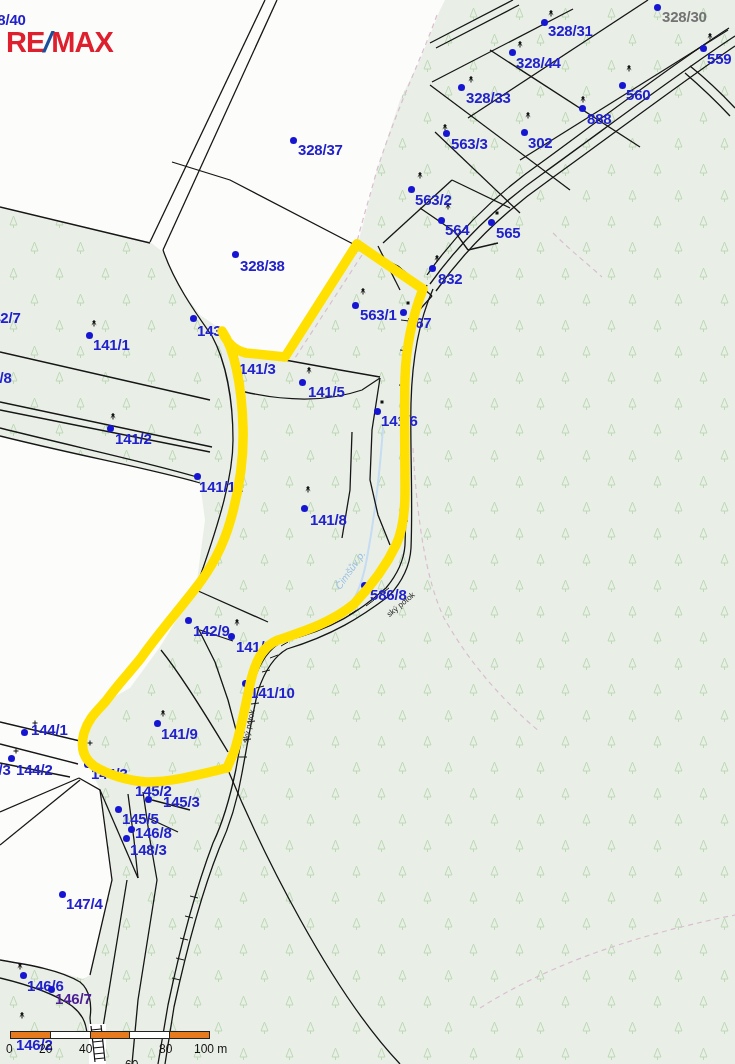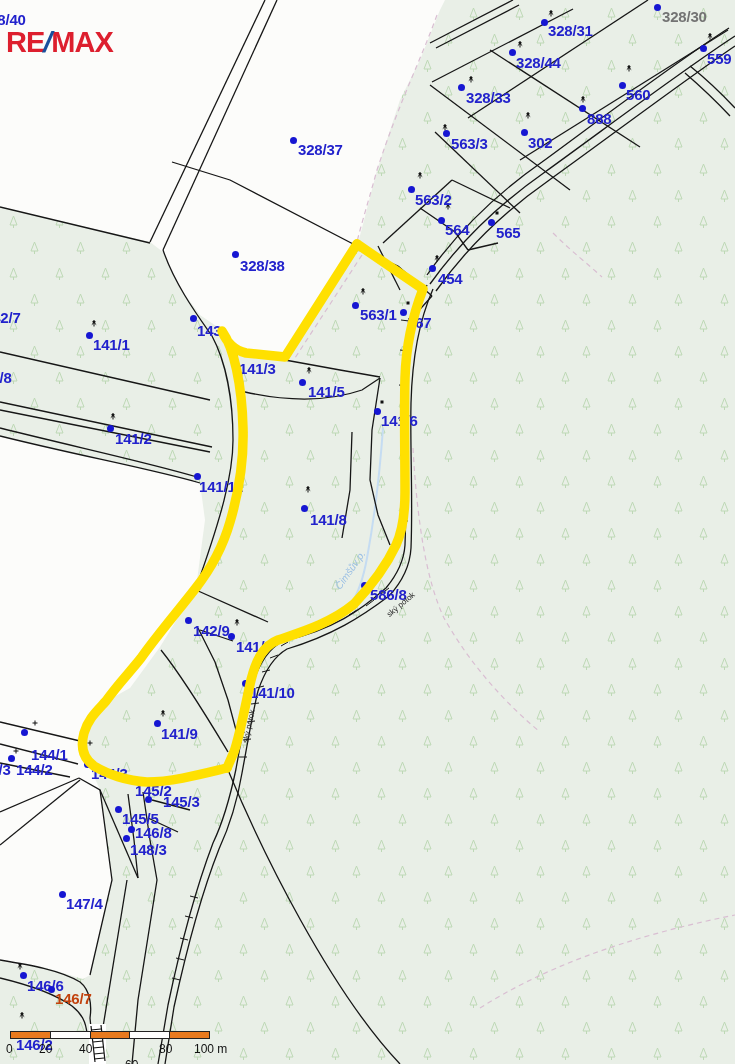--- a/index.html
+++ b/index.html
@@ -198,21 +198,21 @@
       <div class="plabel" style="left: 451px; top: 137px; color: rgb(34, 34, 204);">563/3</div>
       <div class="pdot" style="left: 290px; top: 137px; background: rgb(22, 22, 210);"></div>
       <div class="plabel" style="left: 298px; top: 143px; color: rgb(34, 34, 204);">328/37</div>
       <div class="pdot" style="left: 408px; top: 186px; background: rgb(22, 22, 210);"></div>
       <div class="plabel" style="left: 415px; top: 193px; color: rgb(34, 34, 204);">563/2</div>
       <div class="pdot" style="left: 438px; top: 217px; background: rgb(22, 22, 210);"></div>
       <div class="plabel" style="left: 445px; top: 223px; color: rgb(34, 34, 204);">564</div>
       <div class="pdot" style="left: 488px; top: 219px; background: rgb(22, 22, 210);"></div>
       <div class="plabel" style="left: 496px; top: 226px; color: rgb(34, 34, 204);">565</div>
       <div class="pdot" style="left: 429px; top: 265px; background: rgb(22, 22, 210);"></div>
-      <div class="plabel" style="left: 438px; top: 272px; color: rgb(34, 34, 204);">454</div>
+      <div class="plabel" style="left: 438px; top: 272px; color: rgb(34, 34, 204);">832</div>
       <div class="pdot" style="left: 232px; top: 251px; background: rgb(22, 22, 210);"></div>
       <div class="plabel" style="left: 240px; top: 259px; color: rgb(34, 34, 204);">328/38</div>
       <div class="pdot" style="left: 352px; top: 302px; background: rgb(22, 22, 210);"></div>
       <div class="plabel" style="left: 360px; top: 308px; color: rgb(34, 34, 204);">563/1</div>
       <div class="pdot" style="left: 400px; top: 309px; background: rgb(22, 22, 210);"></div>
       <div class="plabel" style="left: 407px; top: 316px; color: rgb(34, 34, 204);">567</div>
       <div class="plabel" style="left: -16px; top: 311px; color: rgb(34, 34, 204);">142/7</div>
       <div class="pdot" style="left: 86px; top: 332px; background: rgb(22, 22, 210);"></div>
       <div class="plabel" style="left: 93px; top: 338px; color: rgb(34, 34, 204);">141/1</div>
       <div class="pdot" style="left: 190px; top: 315px; background: rgb(22, 22, 210);"></div>
@@ -234,42 +234,42 @@
       <div class="plabel" style="left: 370px; top: 588px; color: rgb(34, 34, 204);">586/8</div>
       <div class="pdot" style="left: 185px; top: 617px; background: rgb(22, 22, 210);"></div>
       <div class="plabel" style="left: 193px; top: 624px; color: rgb(34, 34, 204);">142/9</div>
       <div class="pdot" style="left: 228px; top: 633px; background: rgb(22, 22, 210);"></div>
       <div class="plabel" style="left: 236px; top: 640px; color: rgb(34, 34, 204);">141/7</div>
       <div class="pdot" style="left: 242px; top: 680px; background: rgb(22, 22, 210);"></div>
       <div class="plabel" style="left: 250px; top: 686px; color: rgb(34, 34, 204);">141/10</div>
       <div class="pdot" style="left: 154px; top: 720px; background: rgb(22, 22, 210);"></div>
       <div class="plabel" style="left: 161px; top: 727px; color: rgb(34, 34, 204);">141/9</div>
       <div class="pdot" style="left: 21px; top: 729px; background: rgb(22, 22, 210);"></div>
-      <div class="plabel" style="left: 31px; top: 748px; color: rgb(34, 34, 204);">144/1</div>
+      <div class="plabel" style="left: 31px; top: 723px; color: rgb(34, 34, 204);">144/1</div>
       <div class="plabel" style="left: -26px; top: 763px; color: rgb(34, 34, 204);">144/3</div>
       <div class="pdot" style="left: 8px; top: 755px; background: rgb(22, 22, 210);"></div>
       <div class="plabel" style="left: 16px; top: 763px; color: rgb(34, 34, 204);">144/2</div>
       <div class="pdot" style="left: 84px; top: 761px; background: rgb(22, 22, 210);"></div>
       <div class="plabel" style="left: 91px; top: 767px; color: rgb(34, 34, 204);">144/3</div>
       <div class="pdot" style="left: 127px; top: 777px; background: rgb(22, 22, 210);"></div>
       <div class="plabel" style="left: 135px; top: 784px; color: rgb(34, 34, 204);">145/2</div>
       <div class="pdot" style="left: 145px; top: 796px; background: rgb(22, 22, 210);"></div>
       <div class="plabel" style="left: 163px; top: 795px; color: rgb(34, 34, 204);">145/3</div>
       <div class="pdot" style="left: 115px; top: 806px; background: rgb(22, 22, 210);"></div>
       <div class="plabel" style="left: 122px; top: 812px; color: rgb(34, 34, 204);">145/5</div>
       <div class="pdot" style="left: 128px; top: 826px; background: rgb(22, 22, 210);"></div>
       <div class="plabel" style="left: 135px; top: 826px; color: rgb(34, 34, 204);">146/8</div>
       <div class="pdot" style="left: 123px; top: 835px; background: rgb(22, 22, 210);"></div>
       <div class="plabel" style="left: 130px; top: 843px; color: rgb(34, 34, 204);">148/3</div>
       <div class="pdot" style="left: 59px; top: 891px; background: rgb(22, 22, 210);"></div>
       <div class="plabel" style="left: 66px; top: 897px; color: rgb(34, 34, 204);">147/4</div>
       <div class="pdot" style="left: 20px; top: 972px; background: rgb(22, 22, 210);"></div>
       <div class="plabel" style="left: 27px; top: 979px; color: rgb(34, 34, 204);">146/6</div>
       <div class="pdot" style="left: 48px; top: 986px; background: rgb(22, 22, 210);"></div>
-      <div class="plabel" style="left: 55px; top: 992px; color: #c2410c; text-align: center;">146/7</div>
+      <div class="plabel" style="left: 55px; top: 992px; color: #4c1d95; text-align: center;">146/7</div>
       <div class="plabel" style="left: 16px; top: 1038px; color: rgb(34, 34, 204);">146/2</div>
       <div class="streamlabel" style="left: 333px; top: 585px; color: rgb(154, 191, 228); transform: rotate(-55deg);">Čimšův p.</div>
       <div class="rotlabel" style="left: 385px; top: 612px; transform: rotate(-40deg);">ský potok</div>
       <div class="rotlabel" style="left: 241px; top: 742px; transform: rotate(-78deg);">ský potok</div>
     </div>
 
   <svg id="route" width="735" height="1064" viewBox="0 0 735 1064" style="pointer-events:none">
     <g stroke="#ffe000" stroke-width="9.5" fill="none" stroke-linejoin="round" stroke-linecap="round">
       <path d="M357,244 L423,289 C413,315 406,345 405,378 C404,412 405,455 405,492 C405,515 402,532 396,545 C388,562 372,585 354,604 C330,624 298,633 278,640 C263,646 256,660 251,680 C246,702 240,735 234,752 L227,768"></path>
       <path d="M357,244 L285,357 L246,353 C233,350 226,341 222,331 C234,348 242,385 243,428 C244,462 238,495 230,522 C222,550 210,570 195,589 C178,611 158,634 141,658 C130,672 118,684 106,701 C96,712 88,719 84,733 C80,748 84,759 94,766 C107,774 127,781 147,782 C172,782 202,774 227,768"></path>

